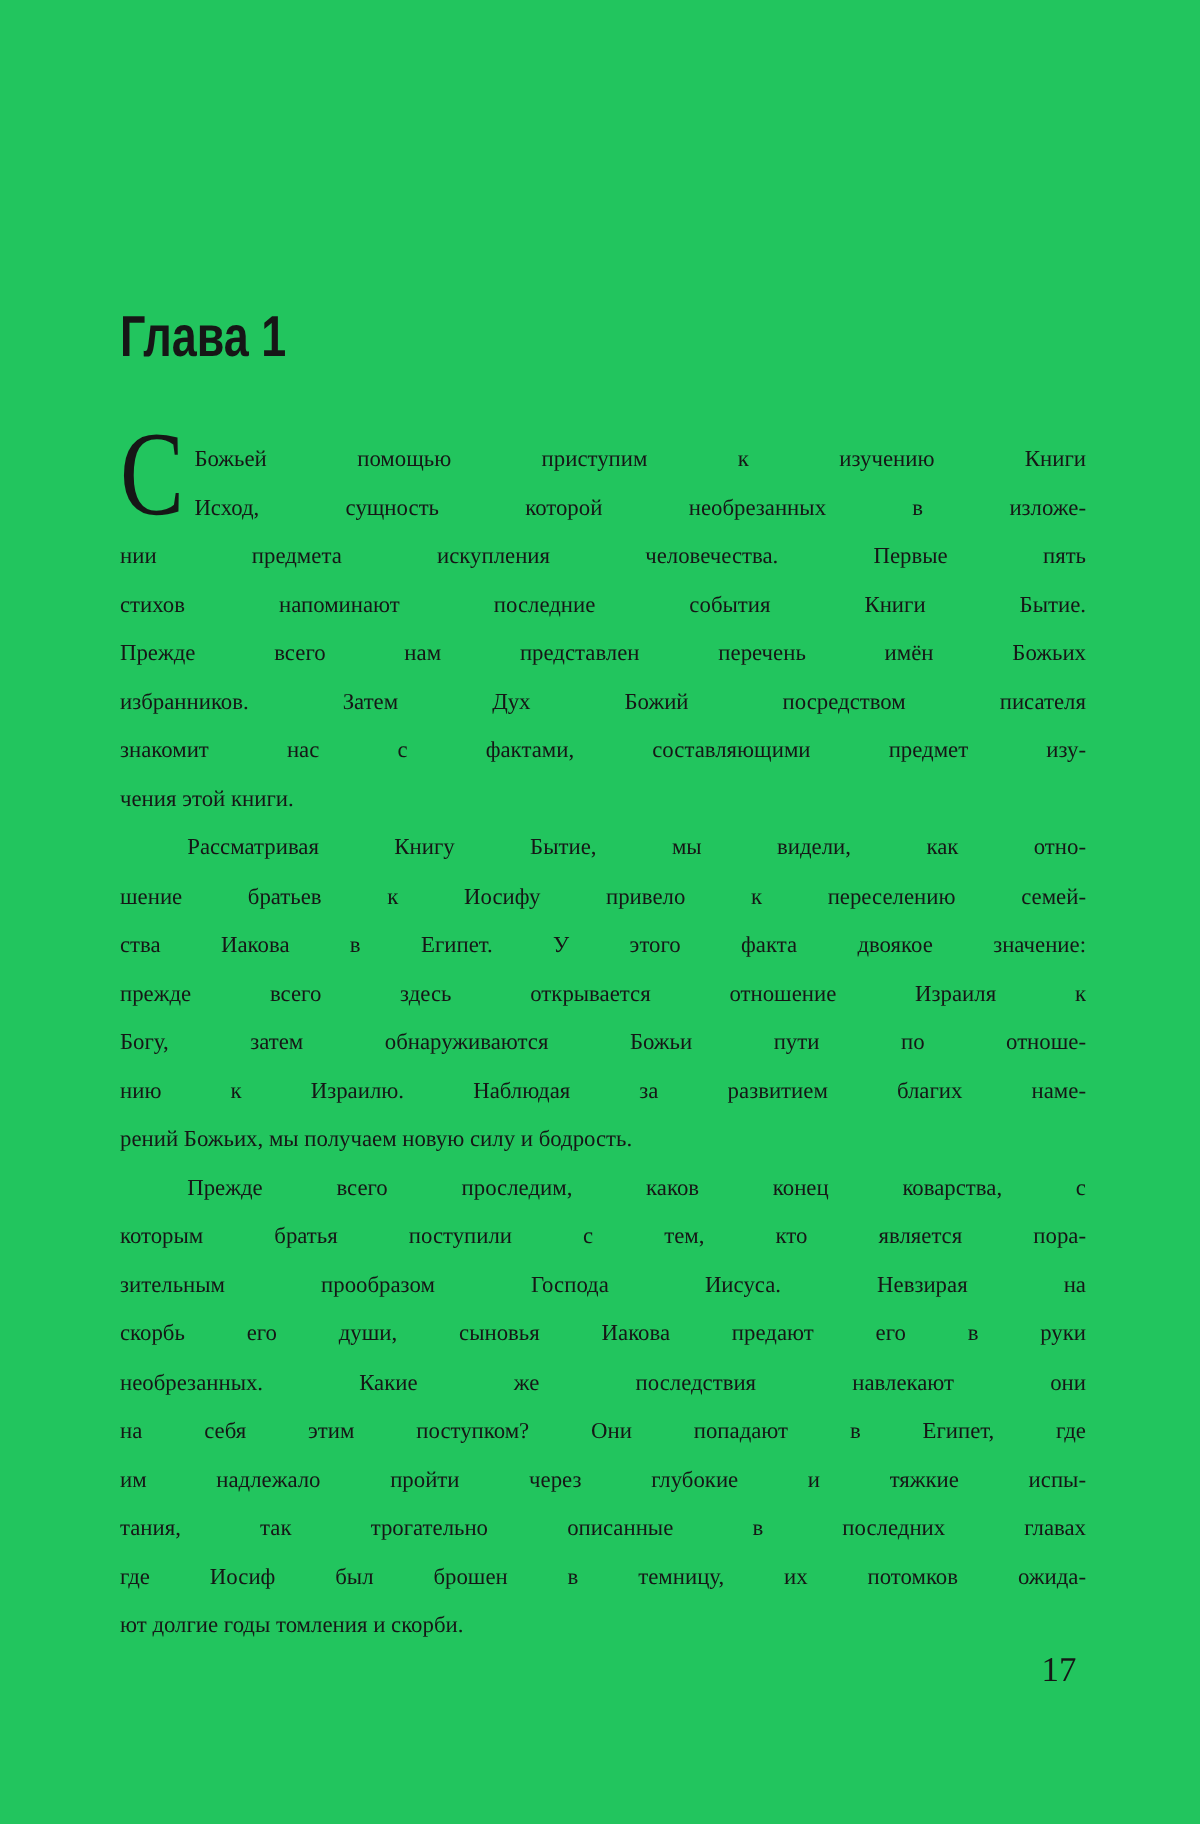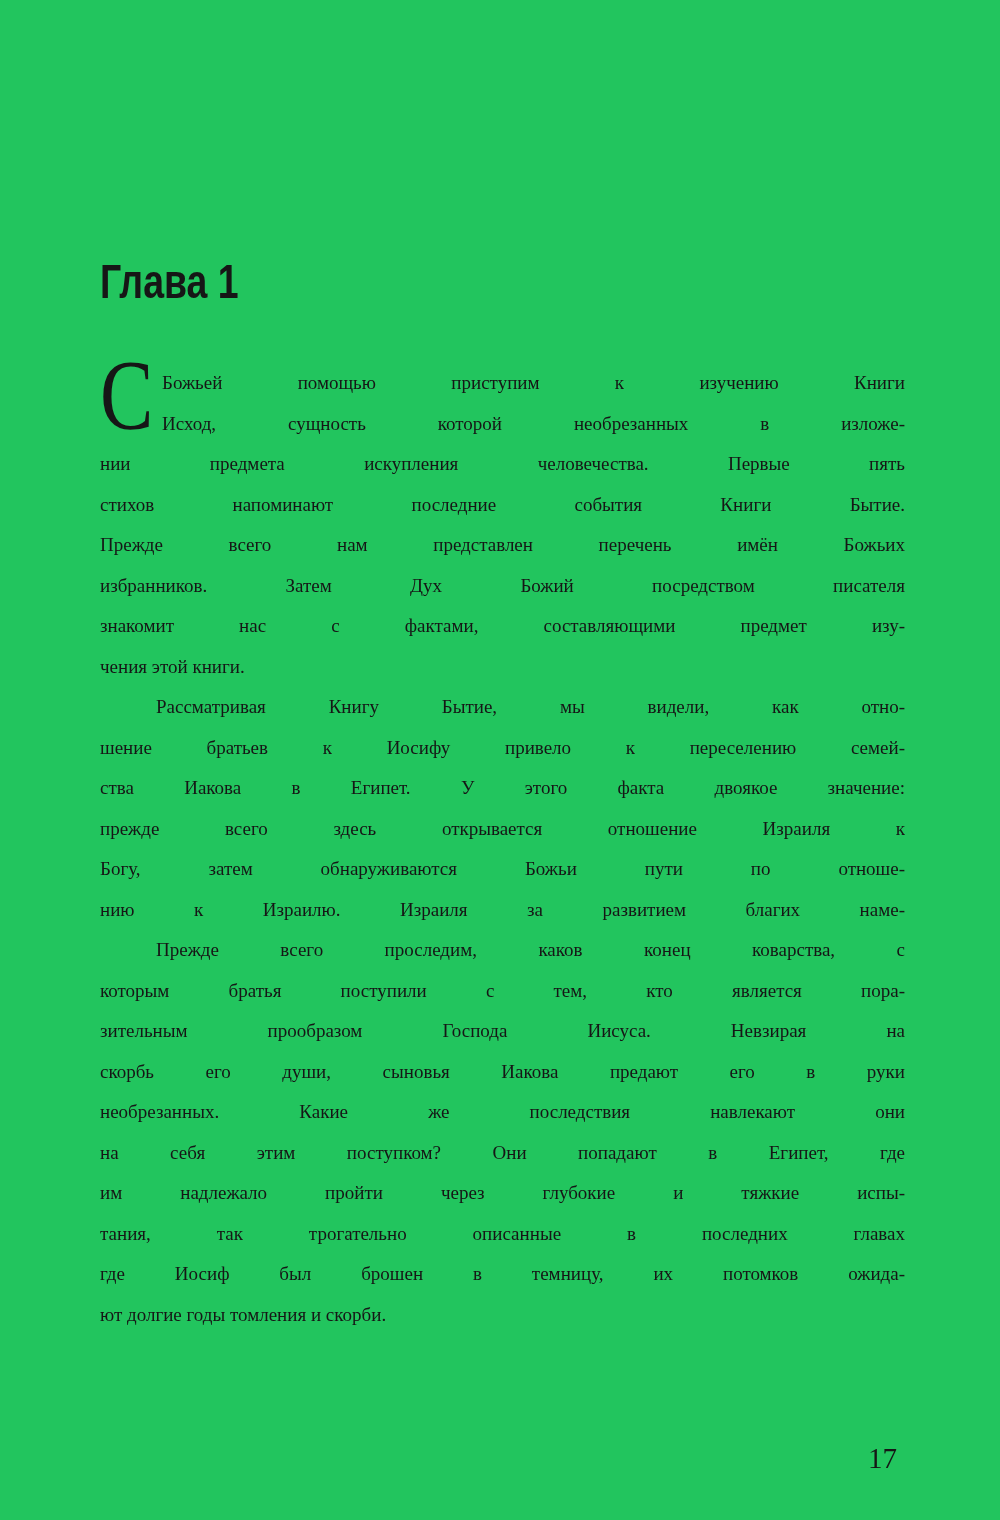--- a/index.html
+++ b/index.html
@@ -48,21 +48,21 @@
     text-align-last: justify;
     overflow: hidden;
     white-space: nowrap;
   }
   .line.dc { padding-left: 62px; }
   .line.indent { padding-left: 56px; }
   .line.last { text-align-last: left; }
   .page-number {
     position: absolute;
     left: 100px;
-    top: 1442px;
+    top: 1376px;
     width: 797px;
     text-align: right;
     font-size: 29px;
   }
 </style>
 </head>
 <body>
 
 <div class="page">
 
@@ -82,21 +82,22 @@
       <div class="line">знакомит нас с фактами, составляющими предмет изу-</div>
       <div class="line last">чения этой книги.</div>
     </div>
 
     <div>
       <div class="line indent">Рассматривая Книгу Бытие, мы видели, как отно-</div>
       <div class="line">шение братьев к Иосифу привело к переселению семей-</div>
       <div class="line">ства Иакова в Египет. У этого факта двоякое значение:</div>
       <div class="line">прежде всего здесь открывается отношение Израиля к</div>
       <div class="line">Богу, затем обнаруживаются Божьи пути по отноше-</div>
-      <div class="line">нию к Израилю. Израиля за развитием благих наме-</div>
+      <div class="line">нию к Израилю. Наблюдая за развитием благих наме-</div>
+      <div class="line last">рений Божьих, мы получаем новую силу и бодрость.</div>
     </div>
 
     <div>
       <div class="line indent">Прежде всего проследим, каков конец коварства, с</div>
       <div class="line">которым братья поступили с тем, кто является пора-</div>
       <div class="line">зительным прообразом Господа Иисуса. Невзирая на</div>
       <div class="line">скорбь его души, сыновья Иакова предают его в руки</div>
       <div class="line">необрезанных. Какие же последствия навлекают они</div>
       <div class="line">на себя этим поступком? Они попадают в Египет, где</div>
       <div class="line">им надлежало пройти через глубокие и тяжкие испы-</div>

